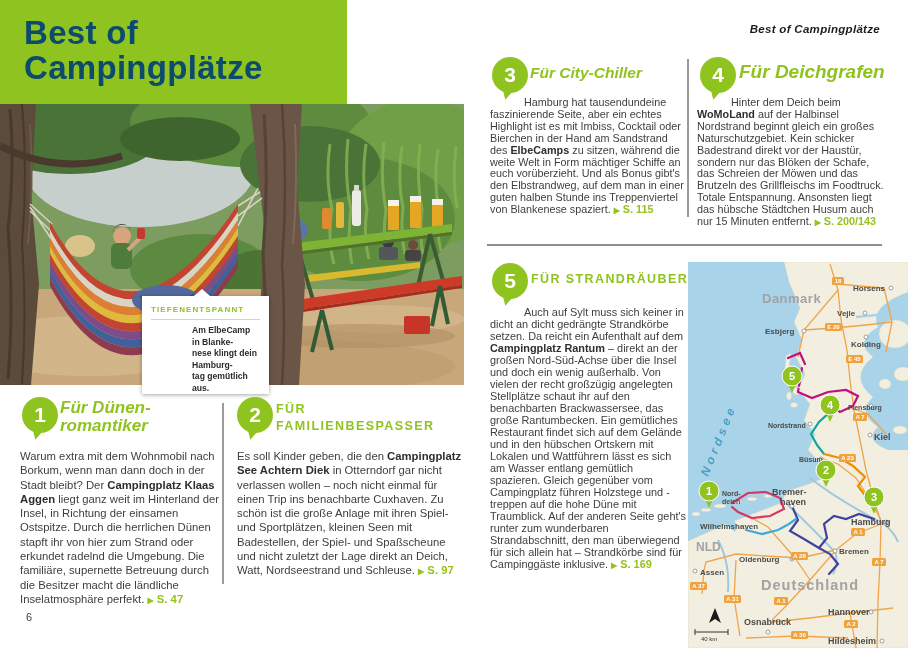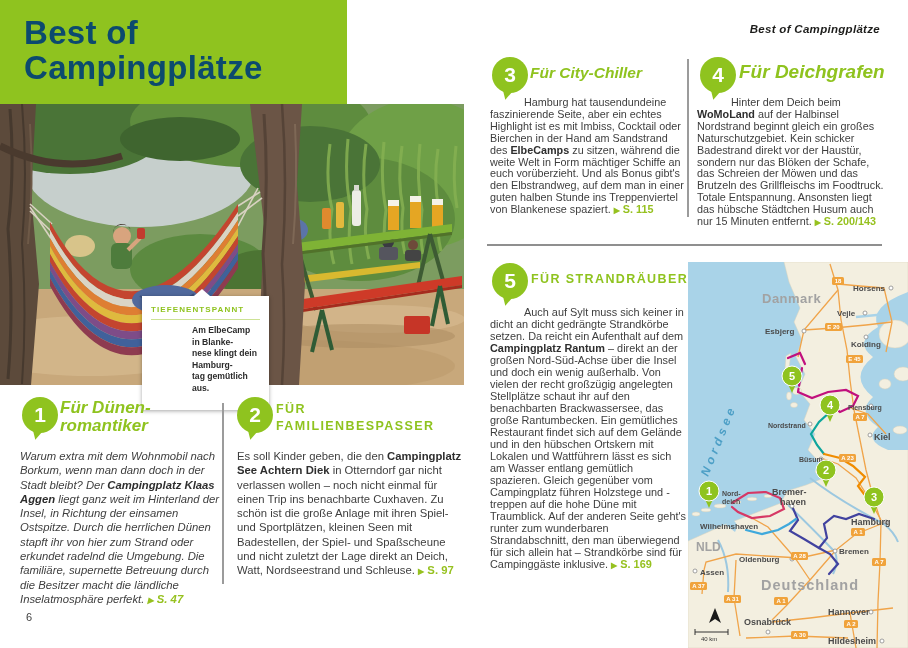--- a/index.html
+++ b/index.html
@@ -8,21 +8,21 @@
   .page { position:relative; width:908px; height:648px; background:#fff; overflow:hidden; }
   .abs { position:absolute; }
 
   .green-header { left:0; top:0; width:347px; height:104px; background:#8FC31F; color:#0c4a6e; padding:15px 0 0 24px; }
   .green-header h1 { font-size:33px; line-height:35px; font-weight:bold; letter-spacing:.3px; }
 
   .running-header { right:28px; top:23px; font-size:11.5px; font-weight:bold; color:#1D1D1B; letter-spacing:.3px;font-style:italic; }
 
   .photo { left:0; top:104px; width:464px; height:281px; }
 
-  .caption-box { left:142px; top:296px; width:127px; background:#fff; padding:9px 9px 16px 9px; box-shadow:0 1px 4px rgba(0,0,0,.35); }
+  .caption-box { left:142px; top:296px; width:127px; background:#fff; padding:9px 9px 0 9px; box-shadow:0 1px 4px rgba(0,0,0,.35); }
   .caption-notch { position:absolute; top:-7px; left:52px; width:0; height:0;
                    border-left:8px solid transparent; border-right:8px solid transparent; border-bottom:7px solid #fff; }
   .caption-title { font-size:8px; font-weight:bold; letter-spacing:1.1px; color:#8FC31F; }
   .caption-rule { border:none; border-top:1px solid #CDE295; margin:5px 0; }
   .caption-line { display:block; font-size:8.6px; font-weight:bold; color:#2B2B2B; line-height:11.5px;margin-left:41px; }
 
   .pin { position:absolute; width:36px; height:36px; border-radius:50%; background:#8FC31F; color:#fff;
          font-weight:bold; font-size:21px; display:flex; align-items:center; justify-content:center; }
   .pin::after { content:""; position:absolute; left:9px; top:29px;
                 border-left:5px solid transparent; border-right:10px solid transparent;
@@ -197,21 +197,21 @@
     <span class="caption-line">tag gemütlich aus.</span>
   </div>
 
   <div class="pin" style="left:22px; top:397px;">
       <span>1</span>
     </div>
   <div class="abs h-italic" style="left:60px; top:399px; font-size:17px; line-height:18px;">
     <span>Für Dünen-</span><br>
     <span>romantiker</span>
   </div>
-  <div class="abs bt" style="left:20px; top:449px; width:202px; font-size:11.3px; line-height:14.3px;font-style:italic;">
+  <div class="abs bt" style="left:20px; top:449px; width:202px; font-size:11.3px; line-height:14.3px;">
     <span><span>Warum extra mit dem Wohnmobil nach Borkum, wenn man dann doch in der Stadt bleibt? Der </span><b>Campingplatz Klaas Aggen</b><span> liegt ganz weit im Hinterland der Insel, in Richtung der einsamen Ostspitze. Durch die herrlichen Dünen stapft ihr von hier zum Strand oder erkundet radelnd die Umgebung. Die familiäre, supernette Betreuung durch die Besitzer macht die ländliche Inselatmosphäre perfekt.</span></span>
     <span class="page-ref"><span class="arrow">▶</span> <span>S. 47</span></span>
   </div>
 
   <div class="abs vdiv" style="left:222px; top:403px; height:181px;"></div>
 
   <div class="pin" style="left:237px; top:397px;">
       <span>2</span>
     </div>
   <div class="abs h-caps" style="left:276px; top:401px;">

